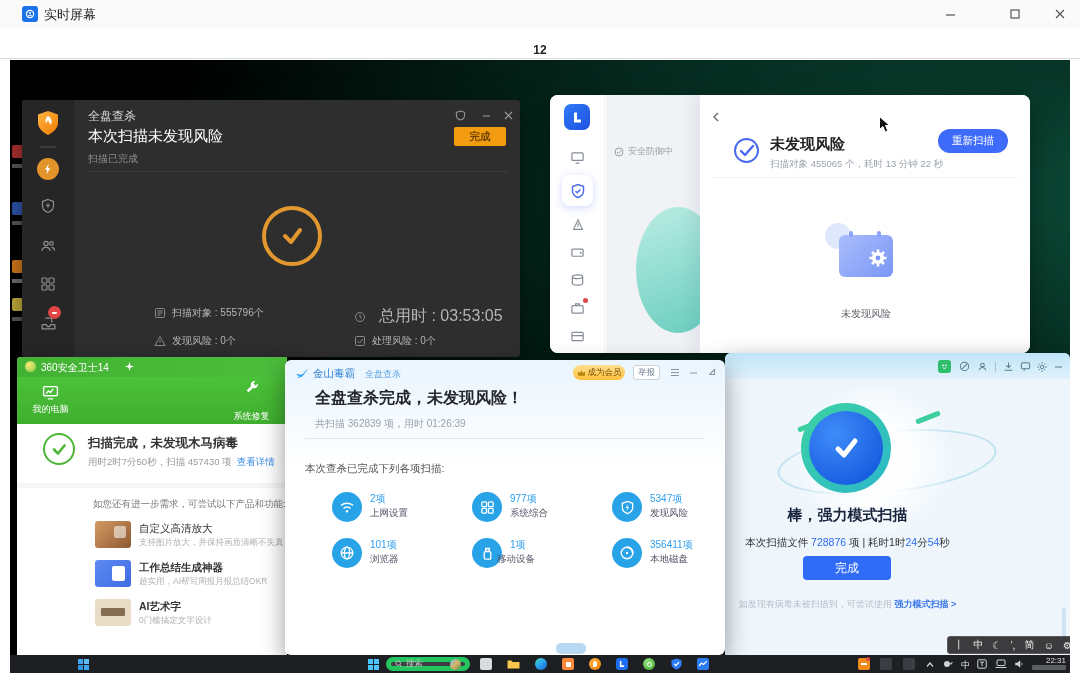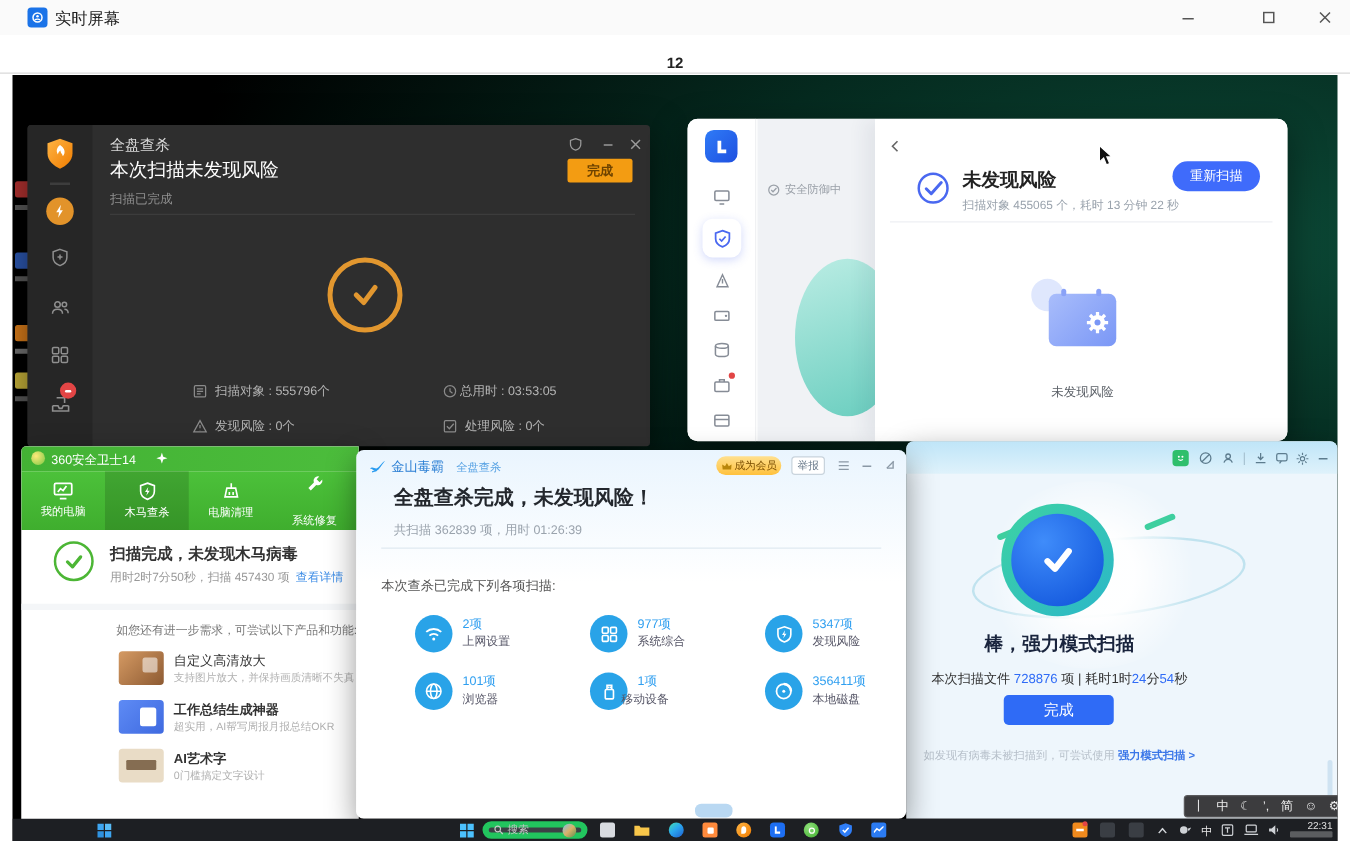--- a/index.html
+++ b/index.html
@@ -153,21 +153,21 @@
             <rect x="1.5" y="1.5" width="9" height="9" rx="1"></rect>
             <path d="M3.5 4h5M3.5 6h5M3.5 8h3"></path>
           </svg>
         <span class="nw" style="margin-left:6px;font-size:10px;color:#b5b5b5">扫描对象 : 555796个</span>
       </div>
       <div class="a flex" style="left:332px;top:206px">
         <svg width="12" height="12" viewBox="0 0 12 12" fill="none" stroke="#8a8a8a" stroke-width="1">
             <circle cx="6" cy="6" r="4.5"></circle>
             <path d="M6 3.5V6l2 1.5"></path>
           </svg>
-        <span class="nw" style="margin-left:2px;font-size:10px;color:#b5b5b5">总用时 : 03:53:05</span>
+        <span class="nw" style="margin-left:13px;font-size:16px;color:#b5b5b5">总用时 : 03:53:05</span>
       </div>
       <div class="a flex" style="left:132px;top:234px">
         <svg width="12" height="12" viewBox="0 0 12 12" fill="none" stroke="#8a8a8a" stroke-width="1">
             <path d="M6 1.5l5 9H1z"></path>
             <path d="M6 5v2.5M6 9.2v.2"></path>
           </svg>
         <span class="nw" style="margin-left:6px;font-size:10px;color:#b5b5b5">发现风险 : 0个</span>
       </div>
       <div class="a flex" style="left:332px;top:234px">
         <svg width="12" height="12" viewBox="0 0 12 12" fill="none" stroke="#8a8a8a" stroke-width="1">
@@ -284,35 +284,20 @@
       </div>
       <div class="a" style="left:0;top:20px;width:270px;height:47px;background:linear-gradient(180deg,#4cc13a,#3fae2e)">
         <div class="a ctr" style="left:0;top:0;width:67px;height:47px;flex-direction:column">
           <svg width="17" height="15" viewBox="0 0 16 14" fill="none" stroke="#fff" stroke-width="1.3">
               <rect x="1.5" y="1.5" width="13" height="8.5" rx="1"></rect>
               <path d="M4 8l2-2.5 2 1.5 2.5-3.5"></path>
               <path d="M5.5 13h5"></path>
             </svg>
           <span style="font-size:9px;color:#fff;margin-top:3px">我的电脑</span>
         </div>
-        <div class="a ctr" style="left:67px;top:0;width:67px;height:47px;flex-direction:column;background:rgba(0,0,0,.14)">
-          <svg width="16" height="16" viewBox="0 0 16 16" fill="none" stroke="#fff" stroke-width="1.3">
-              <path d="M8 1.5l5.5 2v4.5c0 3.6-3 5.6-5.5 6.5-2.5-.9-5.5-2.9-5.5-6.5V3.5z"></path>
-              <path d="M8.6 4.5L6 8.5h1.8L7 11.5l2.8-4H8z" fill="#fff" stroke="none"></path>
-            </svg>
-          <span style="font-size:9px;color:#fff;margin-top:3px">木马查杀</span>
-        </div>
-        <div class="a ctr" style="left:134px;top:0;width:67px;height:47px;flex-direction:column">
-          <svg width="16" height="16" viewBox="0 0 16 16" fill="none" stroke="#fff" stroke-width="1.3">
-              <path d="M8 1.5v4"></path>
-              <path d="M4.5 5.5h7l1.5 7h-10z"></path>
-              <path d="M6.5 8.5v2.5M9.5 8.5v2.5"></path>
-            </svg>
-          <span style="font-size:9px;color:#fff;margin-top:3px">电脑清理</span>
-        </div>
         <div class="a ctr" style="left:201px;top:0;width:67px;height:47px;flex-direction:column">
           <svg width="16" height="16" viewBox="0 0 16 16">
               <path d="M13.8 4.6a3.6 3.6 0 0 1-4.8 4.3L4.6 13.3 2.7 11.4l4.4-4.4a3.6 3.6 0 0 1 4.3-4.8L9.3 4.3l2.4 2.4z" fill="#fff"></path>
             </svg>
           <span style="font-size:9px;color:#fff;margin-top:15px">系统修复</span>
         </div>
       </div>
 
       <div class="a ctr" style="left:26px;top:76px;width:32px;height:32px;border:2.5px solid #4cb635;border-radius:50%">
         <svg width="18" height="18" viewBox="0 0 18 18" fill="none">

